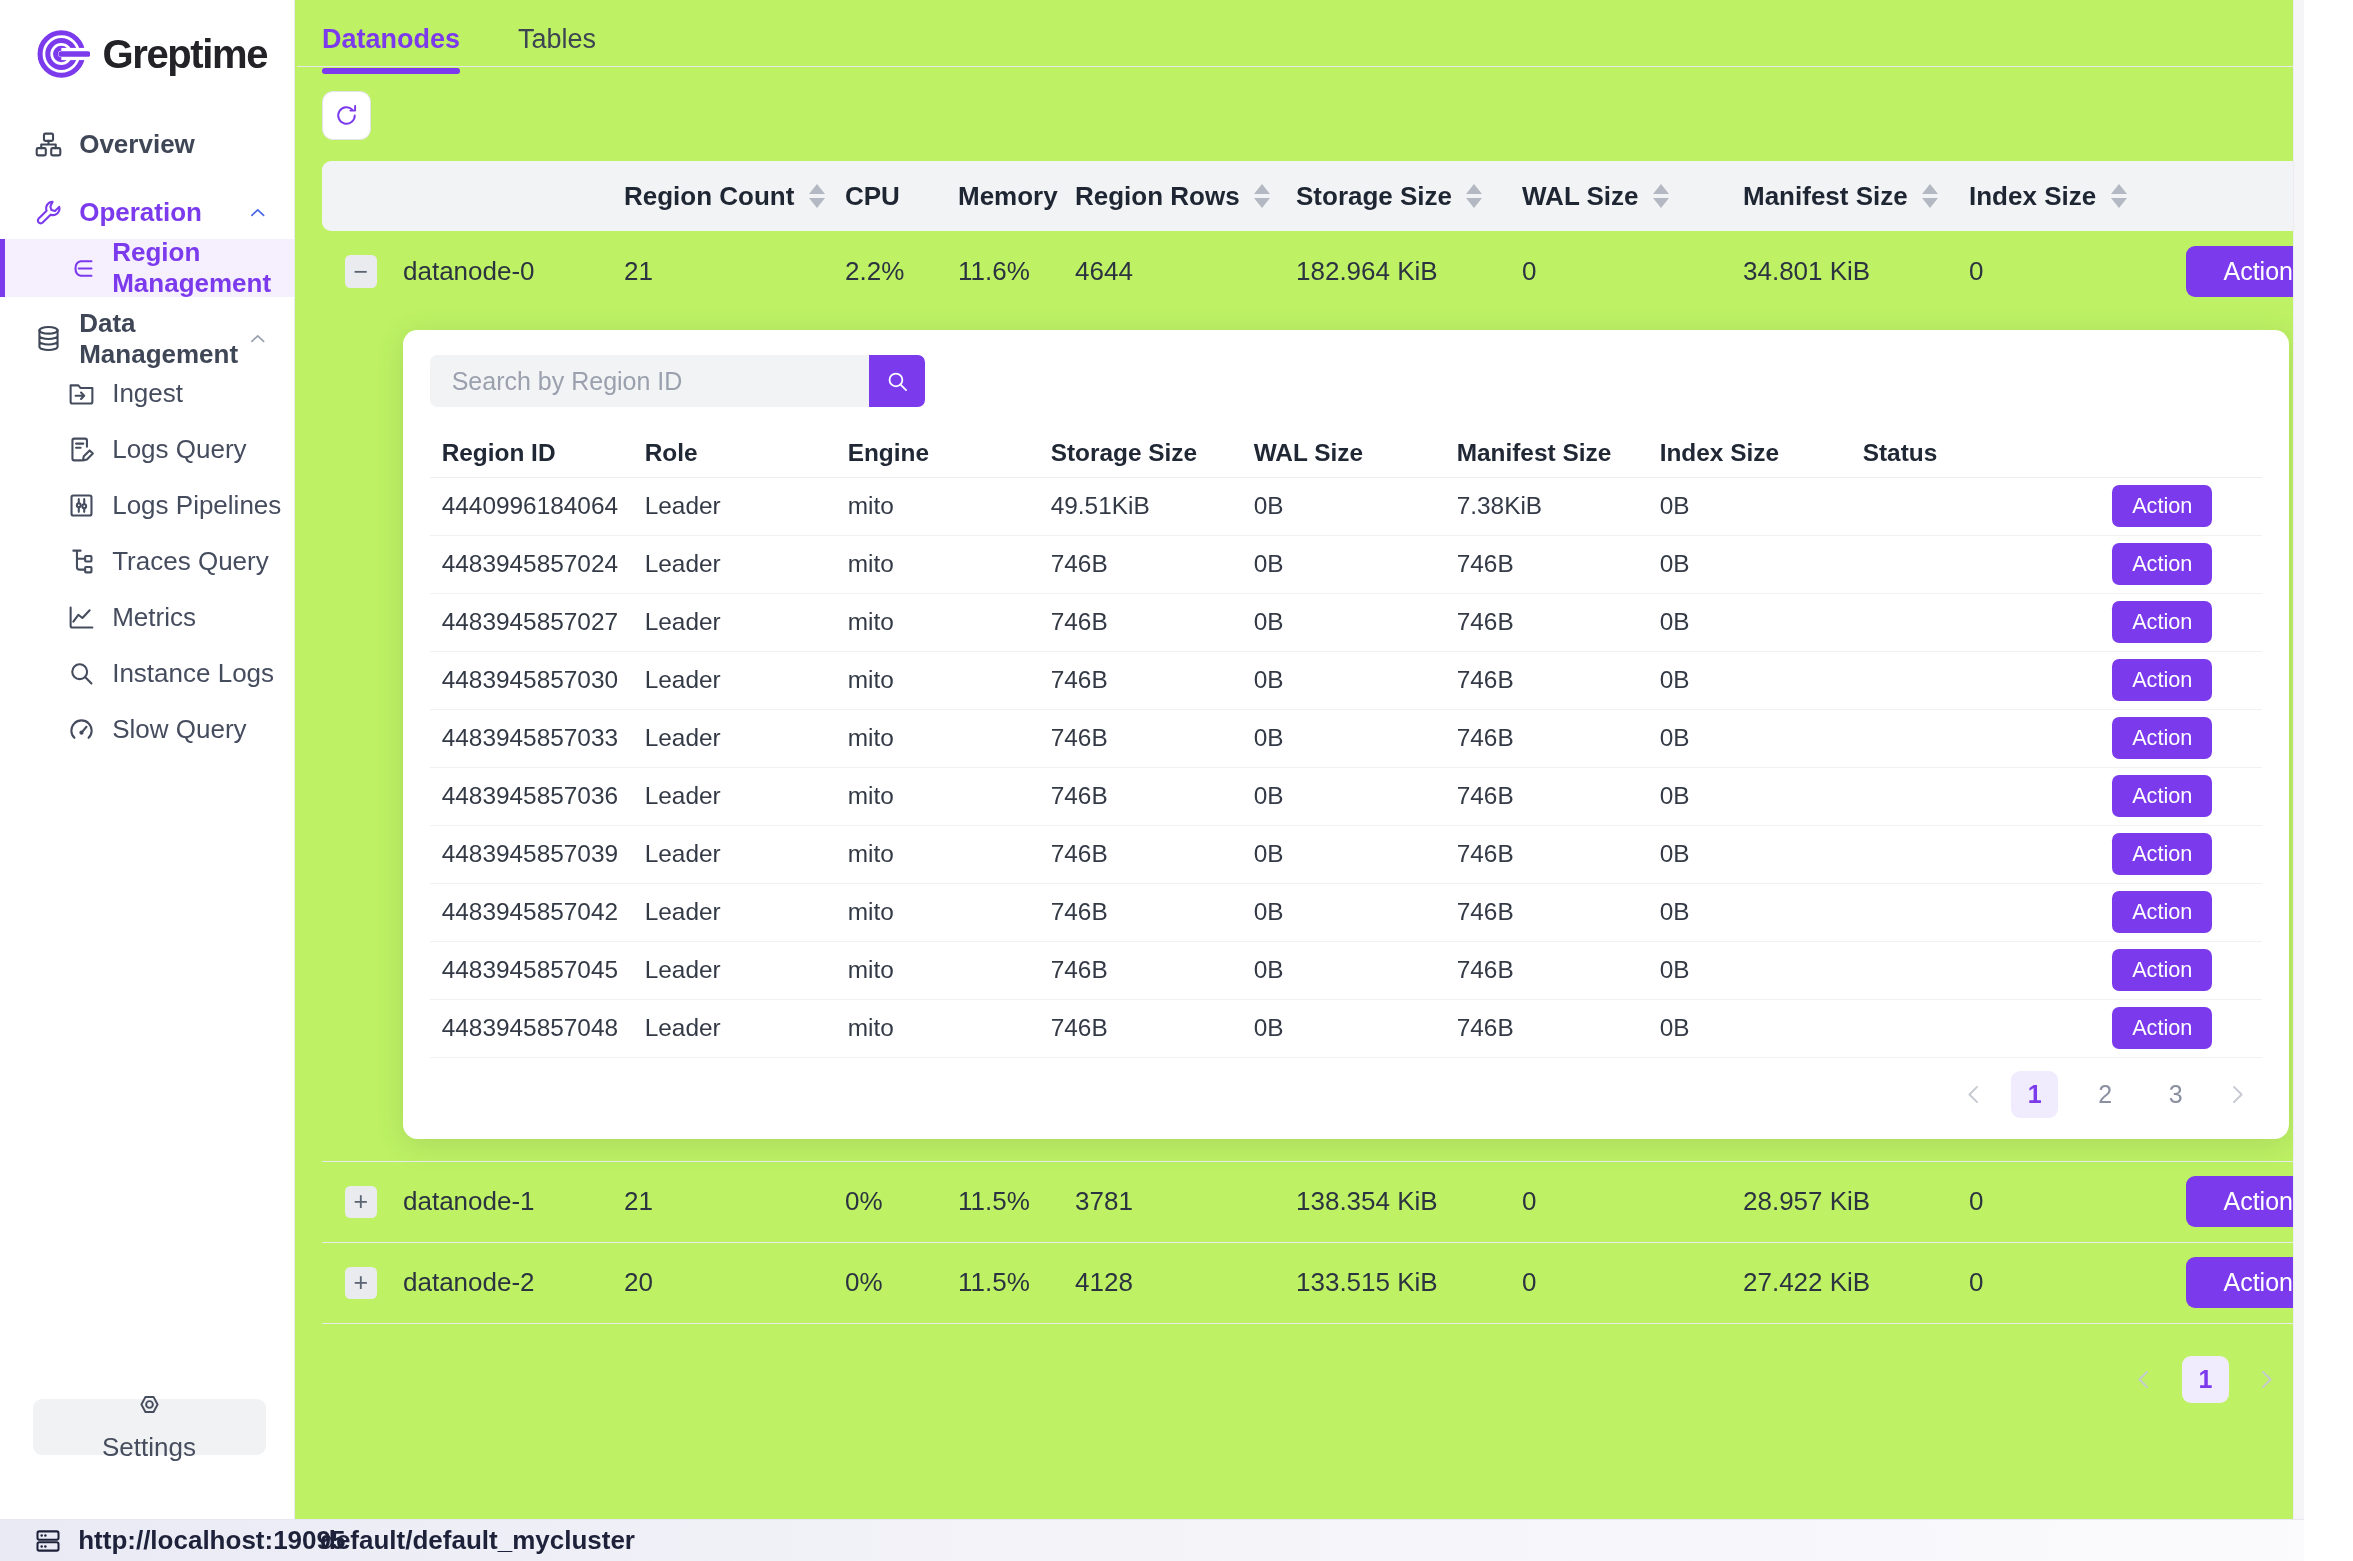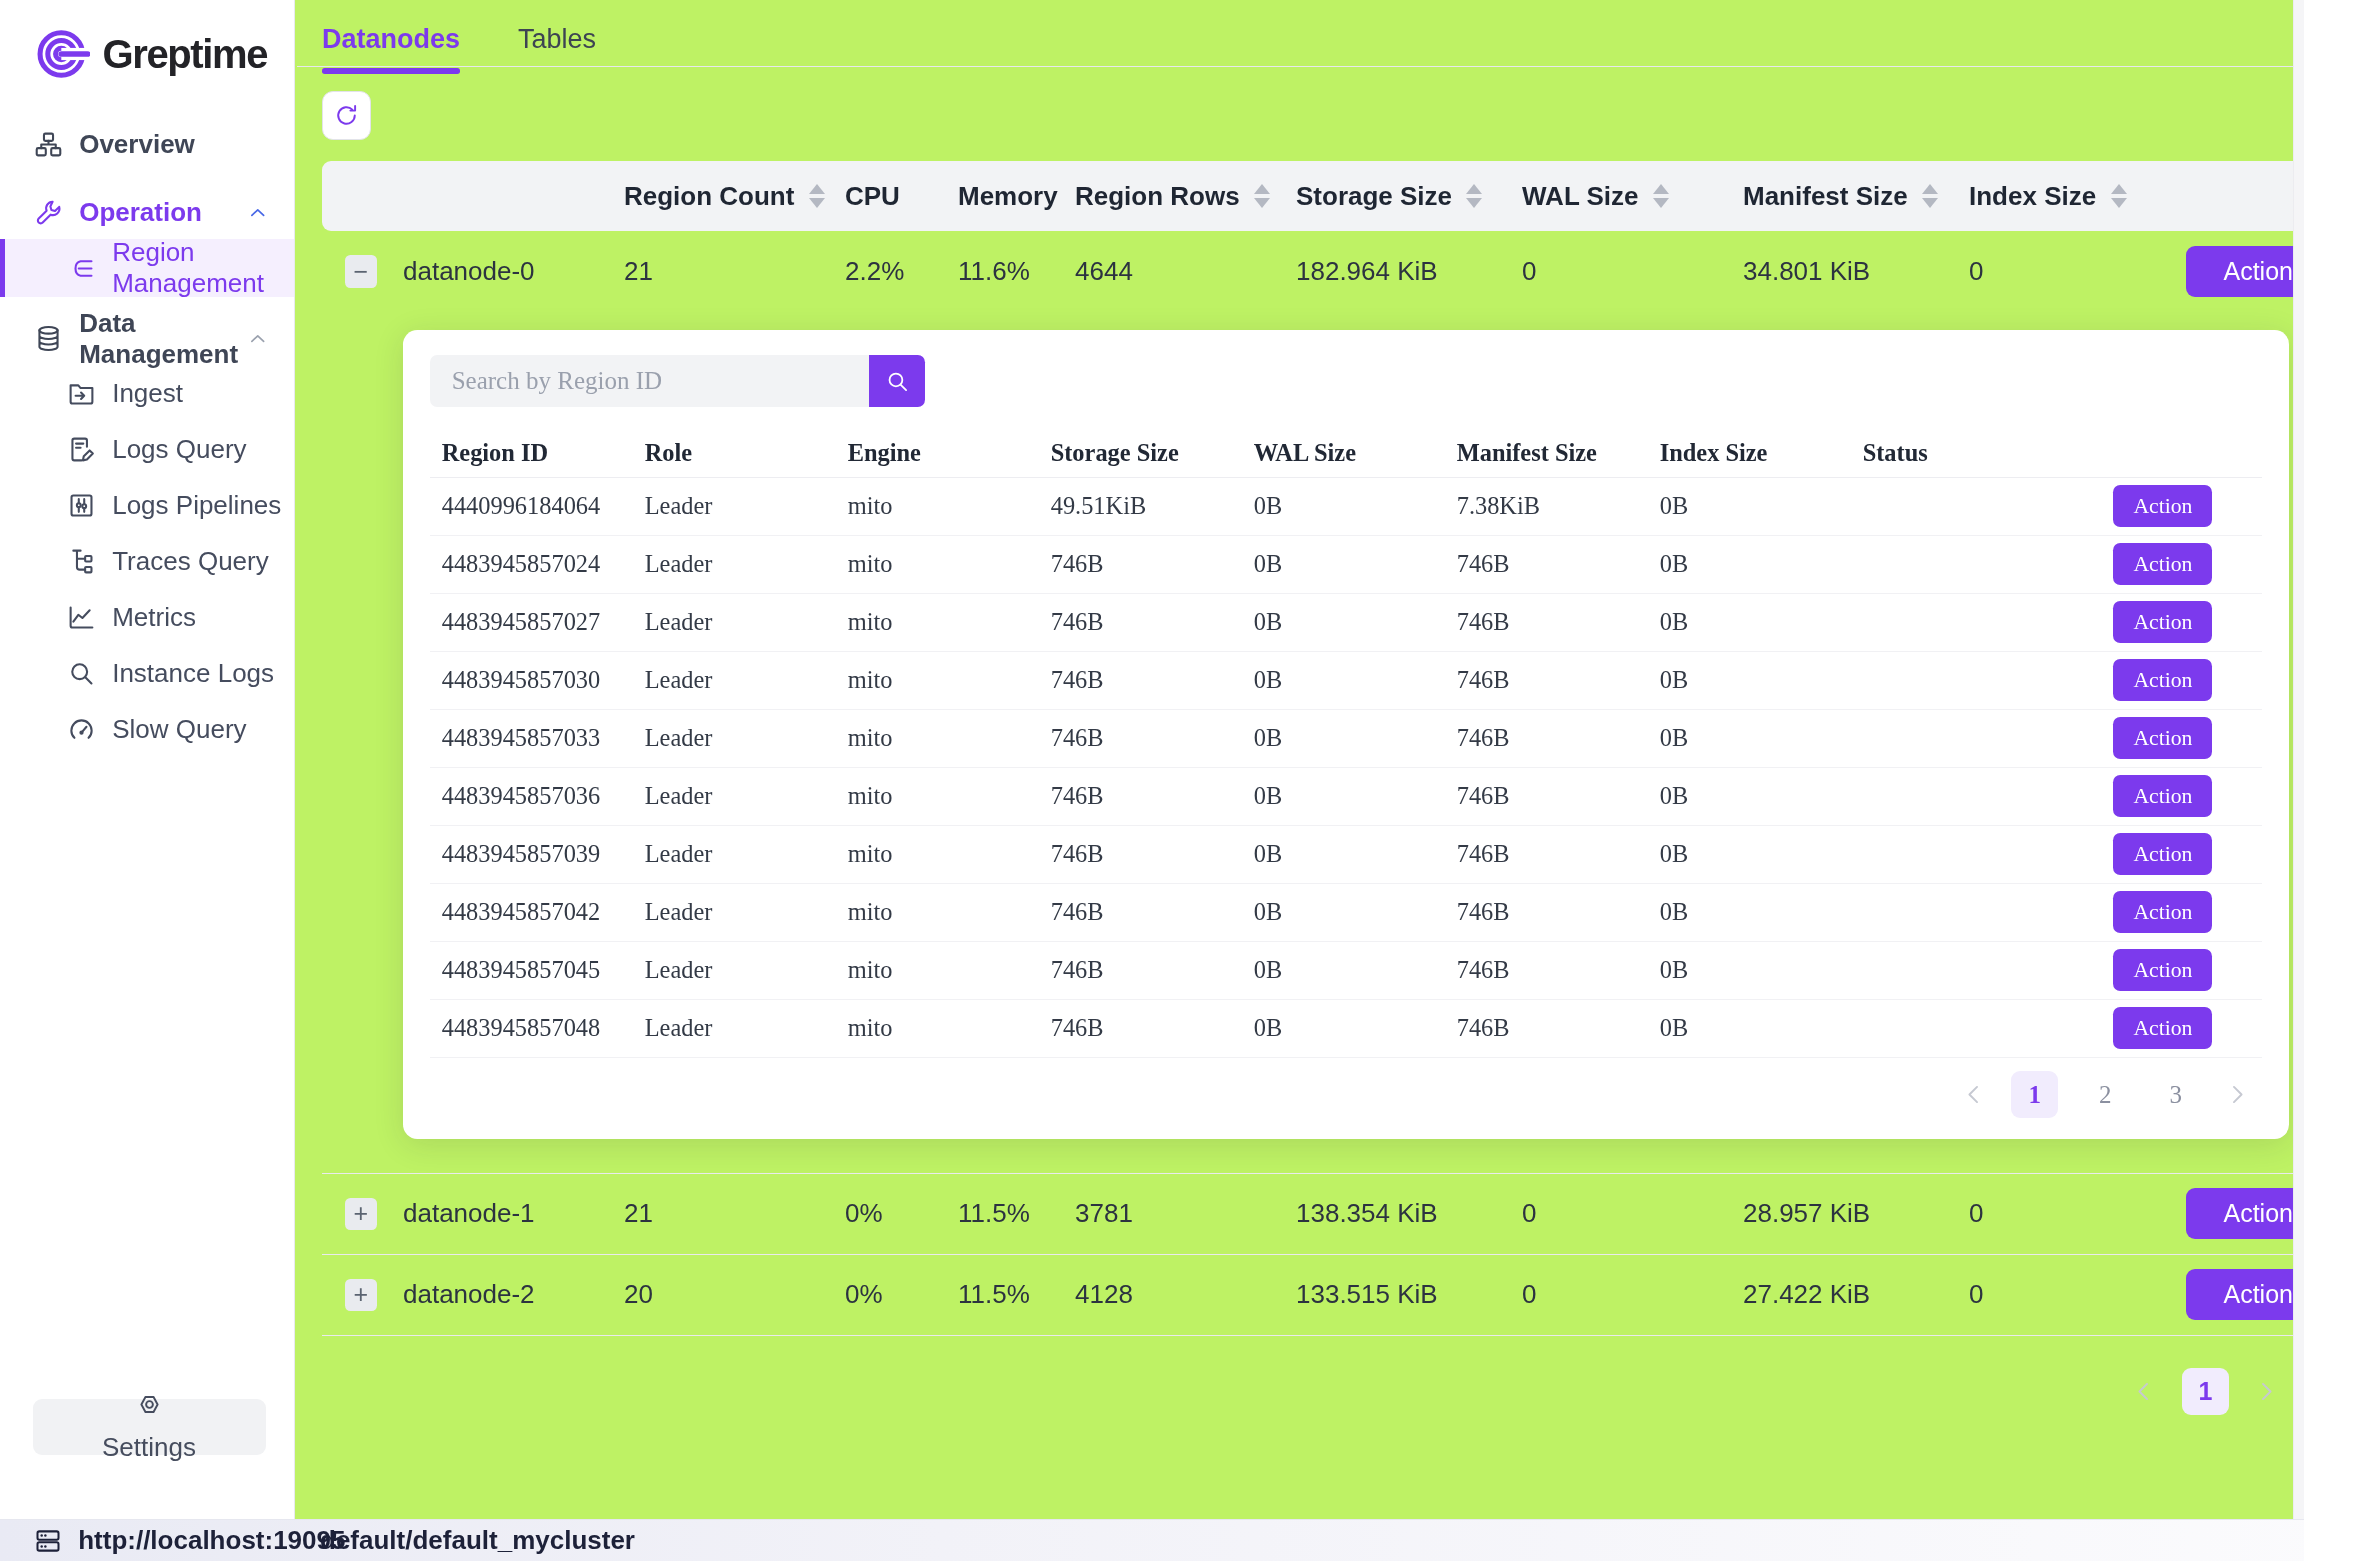--- a/index.html
+++ b/index.html
@@ -11,21 +11,21 @@
   .logo { display:flex; align-items:center; gap:12.6px; padding:27px 0 0 36px; }
   .logo-icon { width:54px; height:54px; }
   .logo-text { font-size:40px; font-weight:800; letter-spacing:-1.4px; color:#232327; }
   .side-menu { margin-top:36px; }
   .side-item { position:relative; display:flex; align-items:center; gap:16.2px; height:54px; padding-left:34px; color:#3f4656; font-size:26px; cursor:pointer; }
   .side-item.top { margin-top:14.4px; font-weight:600; }
   .side-item.top:first-child { margin-top:0; }
   .side-item.sub { height:56px; padding-left:67px; font-weight:400; color:#454c5e; }
   .side-item .mi { width:29px; height:29px; flex:0 0 29px; }
   .side-item.accent { color:#7c3aed; }
-  .side-item.selected { height:58px; background:#f5effe; color:#7c3aed; font-weight:400; }
+  .side-item.selected { height:58px; background:#f5effe; color:#7c3aed; font-weight:700; }
   .side-item.selected::before { content:""; position:absolute; left:0; top:0; bottom:0; width:5.4px; background:#7c3aed; }
   .chev { position:absolute; right:25px; width:23.5px; height:23.5px; color:#9aa1ae; }
   .chev.blue { color:#4767e6; }
   .settings { position:absolute; left:32.5px; bottom:65px; width:233px; height:56px; border:none; border-radius:9px; background:#f1f2f4; display:flex; align-items:center; justify-content:center; gap:14.4px; font-size:26px; color:#464d5e; font-family:inherit; cursor:pointer;flex-direction:column; }
   .settings .mi { width:27px; height:27px; }
 
   
   .ic svg { width:100%; height:100%; display:block; fill:none; stroke:currentColor; stroke-width:2.3; stroke-linecap:round; stroke-linejoin:round; }
   .ic { display:inline-block; }
 
@@ -47,21 +47,21 @@
   .sorters { display:inline-flex; flex-direction:column; gap:4.5px; margin-left:14.4px; cursor:pointer; }
   .tri-up { width:0; height:0; border-left:8.1px solid transparent; border-right:8.1px solid transparent; border-bottom:10px solid #b4b8c2; }
   .tri-down { width:0; height:0; border-left:8.1px solid transparent; border-right:8.1px solid transparent; border-top:10px solid #b4b8c2; }
   .dn-row { height:81px; font-size:26px; color:#2c3340; }
   .dn-row.bordered { border-bottom:1.8px solid #e9eaee; }
   .expand-btn { width:32.5px; height:32.5px; margin-left:22.6px; border:none; border-radius:5.4px; background:#e9ebef; color:#5b6472; font-size:25px; line-height:31px; cursor:pointer; font-family:inherit; }
   .btn-primary { height:51px; padding:0 27px; border:none; border-radius:9px; background:#7c3aed; color:#fff; font-size:25px; font-family:inherit; cursor:pointer; }
 
   
   .expand-wrap { padding:18px 0 18px 0; border-bottom:1.8px solid #e9eaee; }
-  .panel { margin:0 41px 16px 81px; background:#fff; border-radius:14.4px; box-shadow:0 5.4px 31px rgba(30,34,48,0.12); padding:25px 27px 21.7px;font-family:Liberation Serif, serif; }
+  .panel { margin:0 41px 4px 81px; background:#fff; border-radius:14.4px; box-shadow:0 5.4px 31px rgba(30,34,48,0.12); padding:25px 27px 21.7px; }
   .search-row { display:flex; margin-bottom:21.7px; }
   .search-input { width:439px; height:52px; border:none; outline:none; background:#f2f3f5; border-radius:7.2px 0 0 7.2px; padding:0 21.7px; font-size:25px; color:#2c3340; font-family:inherit; }
   .search-input::placeholder { color:#9aa0ad; }
   .search-btn { width:56px; height:52px; border:none; border-radius:0 7.2px 7.2px 0; background:#7c3aed; color:#fff; display:flex; align-items:center; justify-content:center; cursor:pointer; }
   .search-btn .mi { width:25px; height:25px; }
   .rg-grid { display:grid; grid-template-columns:203px 203px 203px 203px 203px 203px 203px 181px 1fr; align-items:center; }
   .rg-head { height:49px; font-size:24.4px; font-weight:600; color:#212835; border-bottom:1.8px solid #ededf1; }
   .rg-head > span, .rg-row > span { padding-left:11.7px; }
   .rg-row { height:58px; font-size:24.4px; color:#333a46; border-bottom:1.8px solid #f1f1f4; }
   .rg-row:last-of-type { border-bottom:1.8px solid #f1f1f4; }

